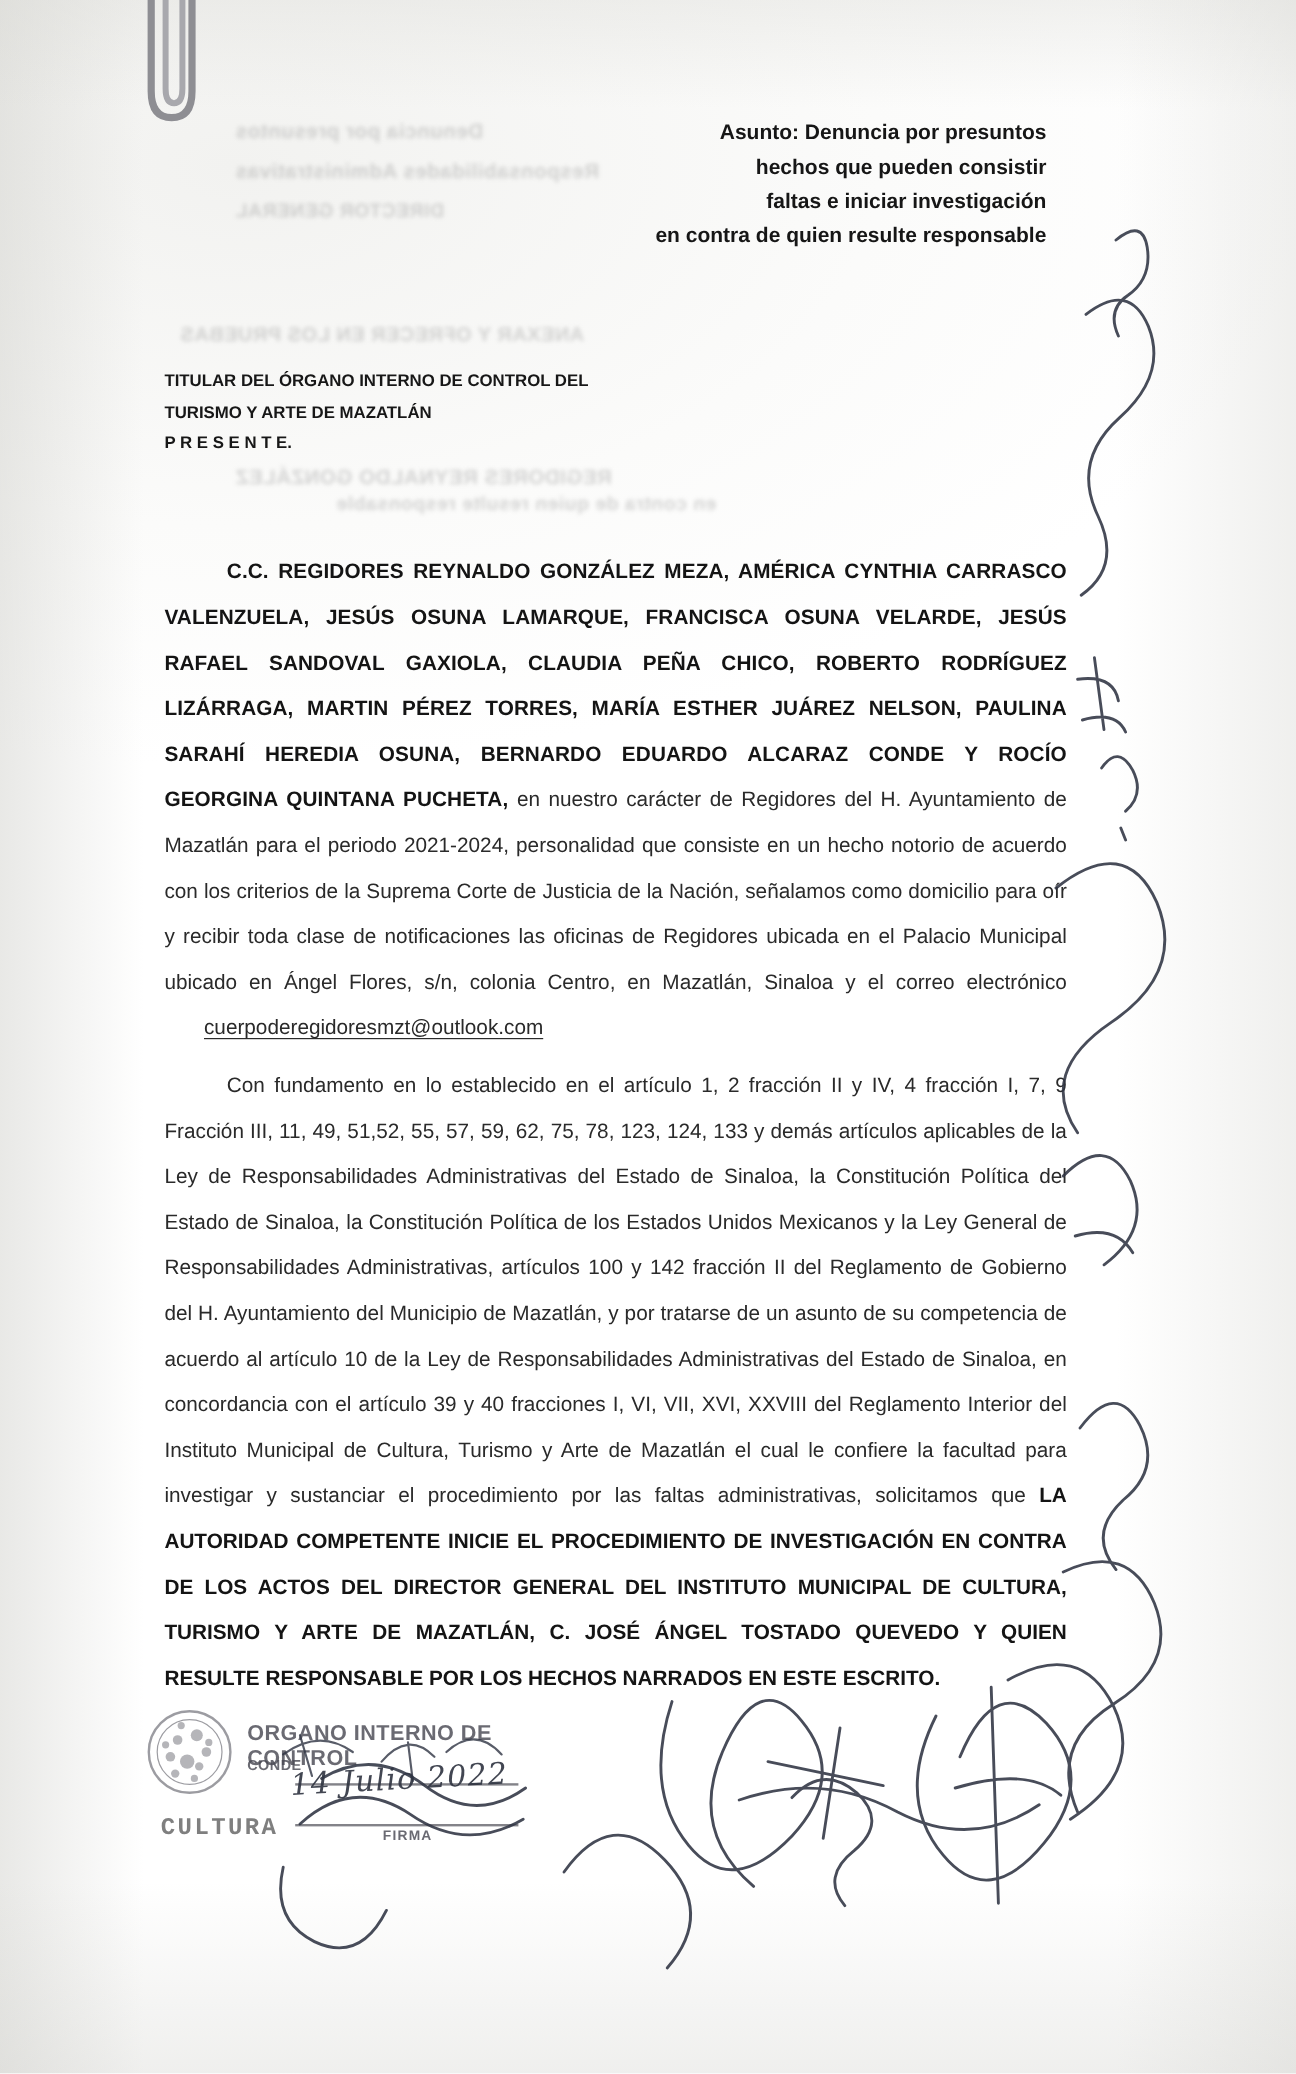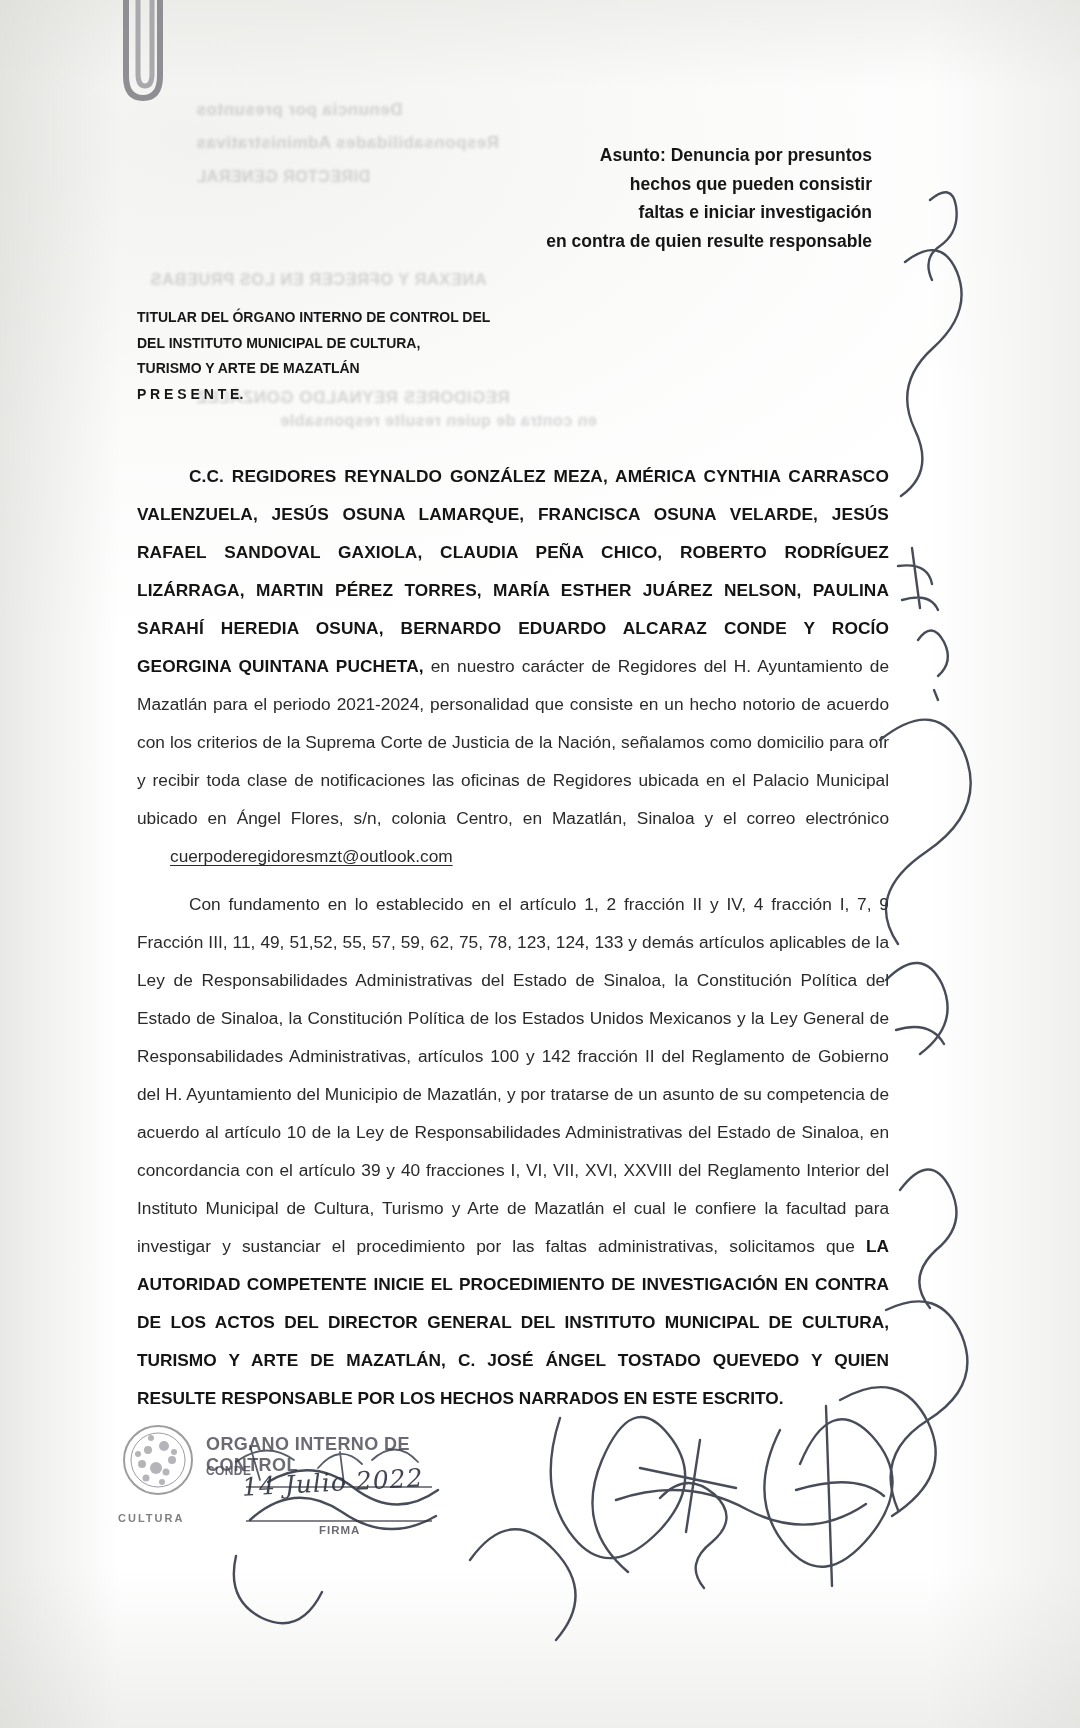--- a/index.html
+++ b/index.html
@@ -50,21 +50,20 @@
   .subject{
     position:absolute;
     right:208px;
     top:96px;
     width:420px;
     text-align:right;
     font-size:17.5px;
     font-weight:bold;
     line-height:28.5px;
     color:#161616;
-    margin-top:45px;
   }
 
   .addressee{
     position:absolute;
     left:137px;
     top:305px;
     font-size:14px;
     font-weight:bold;
     line-height:25.5px;
     color:#171717;
@@ -102,21 +101,21 @@
     position:absolute;
     font-size:18px;
     font-weight:bold;
     letter-spacing:.4px;
     color:#4a4a54;
     opacity:.82;
   }
   #stamp-org{left:88px;top:22px;}
   #stamp-fecha{left:88px;top:52px;font-size:12px;}
   #stamp-firma{left:185px;top:112px;font-size:11.5px;letter-spacing:1px;padding-left:16px;}
-  #stamp-cultura{left:0px;top:100px;font-size:11px;letter-spacing:2px;color:#555;opacity:.75;}
+  #stamp-cultura{left:16px;top:100px;font-size:20px;letter-spacing:2px;color:#555;opacity:.75;font-family:Liberation Mono, monospace;}
   .stamp-rule{position:absolute;height:1.5px;background:#5a5a62;opacity:.75;}
   #rule-fecha{left:128px;top:74px;width:186px;}
   #rule-firma{left:128px;top:108px;width:186px;}
 
   
   .hand{
     position:absolute;
     font-family:"DejaVu Serif", serif;
     color:#2e3340;
     font-style:italic;
@@ -154,21 +153,20 @@
 
     <div class="subject">
       <div>Asunto: Denuncia por presuntos</div>
       <div>hechos que pueden consistir</div>
       <div>faltas e iniciar investigación</div>
       <div>en contra de quien resulte responsable</div>
     </div>
 
     <div class="addressee">
       <div>TITULAR DEL ÓRGANO INTERNO DE CONTROL DEL</div>
-      <div>DEL INSTITUTO MUNICIPAL DE CULTURA,</div>
       <div>TURISMO Y ARTE DE MAZATLÁN</div>
       <div>P R E S E N T E.</div>
     </div>
 
     <p class="body" id="para-names"><span class="ind"></span><b class="n">C.C. REGIDORES  REYNALDO GONZÁLEZ MEZA, AMÉRICA CYNTHIA CARRASCO VALENZUELA, JESÚS OSUNA LAMARQUE, FRANCISCA OSUNA VELARDE, JESÚS RAFAEL SANDOVAL GAXIOLA, CLAUDIA PEÑA CHICO, ROBERTO RODRÍGUEZ LIZÁRRAGA, MARTIN PÉREZ TORRES, MARÍA ESTHER JUÁREZ NELSON, PAULINA SARAHÍ HEREDIA OSUNA, BERNARDO EDUARDO ALCARAZ CONDE Y ROCÍO GEORGINA QUINTANA PUCHETA,</b><span> en nuestro carácter de Regidores del H. Ayuntamiento de Mazatlán para el periodo 2021-2024, personalidad que consiste en un hecho notorio de acuerdo con los criterios de la Suprema Corte de Justicia de la Nación, señalamos como domicilio para oír y recibir toda clase de notificaciones las oficinas de Regidores ubicada en el Palacio Municipal ubicado en Ángel Flores, s/n, colonia Centro, en Mazatlán, Sinaloa y el correo electrónico </span><span class="u">cuerpoderegidoresmzt@outlook.com</span></p>
 
     <p class="body" id="para-fundamento"><span class="ind"></span><span>Con fundamento en lo establecido en el artículo 1, 2 fracción II y IV, 4 fracción I, 7, 9 Fracción III, 11, 49, 51,52, 55, 57, 59, 62, 75, 78, 123, 124, 133 y demás artículos aplicables de la Ley de Responsabilidades Administrativas del Estado de Sinaloa, la Constitución Política del Estado de Sinaloa, la Constitución Política de los Estados Unidos Mexicanos y la Ley General de Responsabilidades Administrativas, artículos 100 y 142 fracción II del Reglamento de Gobierno del H. Ayuntamiento del Municipio de Mazatlán, y por tratarse de un asunto de su competencia de acuerdo al artículo 10 de la Ley de Responsabilidades Administrativas del Estado de Sinaloa, en concordancia con el artículo 39 y 40 fracciones I, VI, VII, XVI, XXVIII del Reglamento Interior del Instituto Municipal de Cultura, Turismo y Arte de Mazatlán el cual le confiere la facultad para investigar y sustanciar el procedimiento por las faltas administrativas, solicitamos que </span><span class="strong">LA AUTORIDAD COMPETENTE INICIE EL PROCEDIMIENTO DE INVESTIGACIÓN EN CONTRA DE LOS ACTOS DEL DIRECTOR GENERAL DEL INSTITUTO MUNICIPAL DE CULTURA, TURISMO Y ARTE DE MAZATLÁN, C. JOSÉ ÁNGEL TOSTADO QUEVEDO Y QUIEN RESULTE RESPONSABLE POR LOS HECHOS NARRADOS EN ESTE ESCRITO.</span></p>
 
   </div>
 

